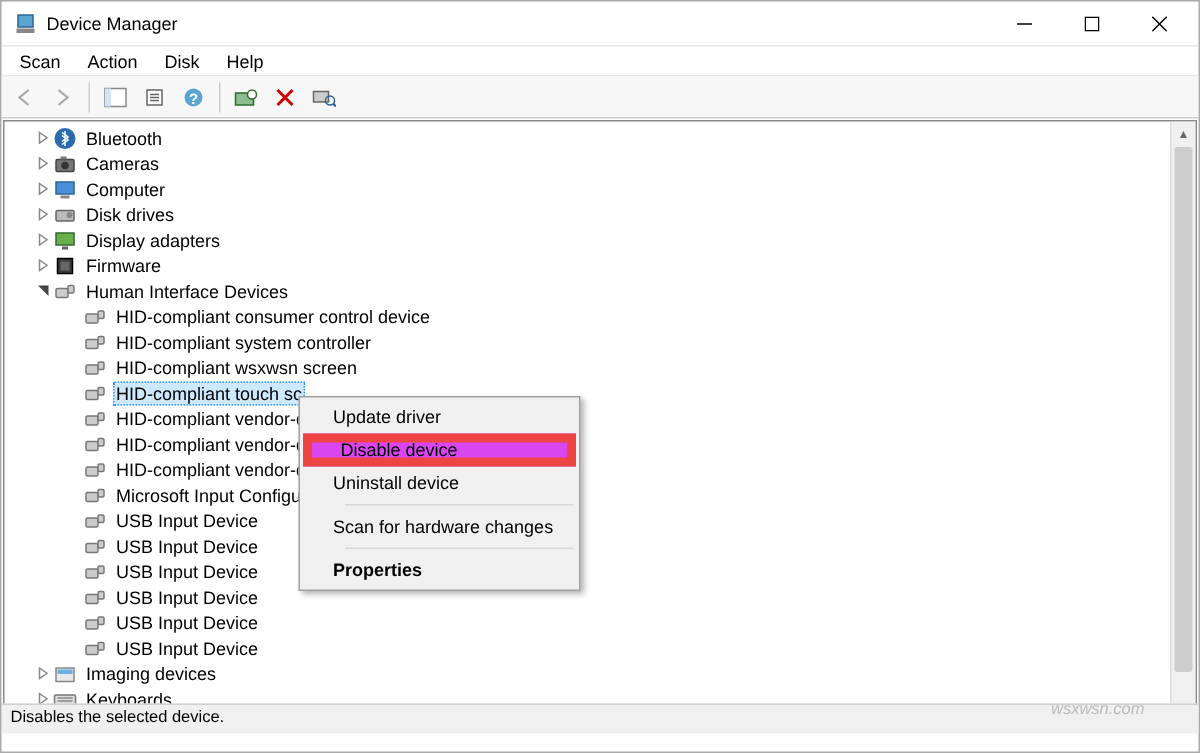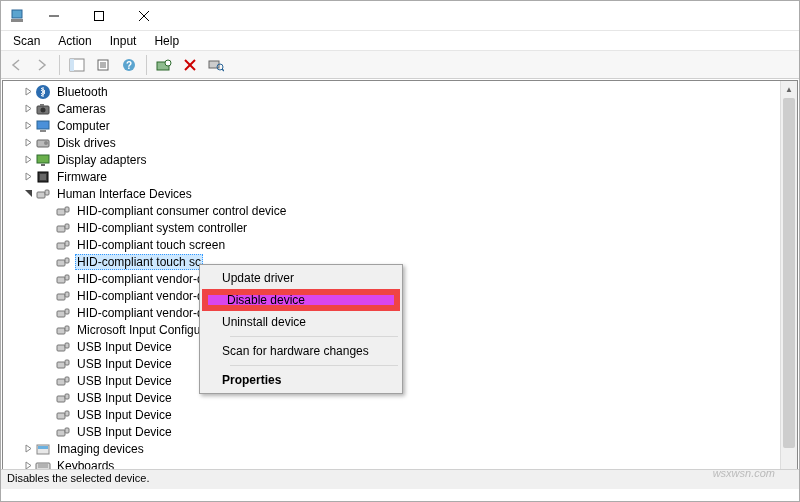--- a/index.html
+++ b/index.html
@@ -119,21 +119,21 @@
   }
   .vscroll .thumb {
     position: absolute; top: 17px; left: 2px; right: 2px;
     height: 350px;
     background: #cdcdcd;
     border-radius: 2px;
   }
   .ctxmenu {
     position: absolute;
     left: 198px; top: 263px;
-    width: 204px;
+    width: 188px;
     background: #f0f0f0;
     border: 1px solid #a0a0a0;
     box-shadow: 2px 2px 4px rgba(0,0,0,0.3);
     padding: 2px;
     z-index: 10;
   }
   .ctxitem {
     height: 22px;
     display: flex;
     align-items: center;
@@ -145,39 +145,40 @@
     border: 6px solid #ef4444;
     padding: 0 11px 0 19px;
   }
   .ctxsep {
     height: 1px;
     background: #d7d7d7;
     margin: 3px 2px 3px 28px;
   }
   .watermark {
     position: absolute;
-    right: 24px;
+    right: 36px;
     bottom: 22px;
     color: #bbb;
     font-size: 11px;
     font-family: Arial, sans-serif;
     font-style: italic;
   }
   svg { display:block; }
 </style>
 </head>
 <body>
 
 <div class="titlebar">
   <span class="icon">
     <svg width="16" height="16">
         <rect x="3" y="2" width="10" height="8" fill="#5ba4cf" stroke="#2a6496"></rect>
         <rect x="2" y="11" width="12" height="3" fill="#888"></rect>
       </svg>
   </span>
+  <span class="title">Device Manager</span>
   <div class="winbtn">
     <svg width="10" height="10">
         <line x1="0" y1="5" x2="10" y2="5" stroke="#000" stroke-width="1"></line>
       </svg>
   </div>
   <div class="winbtn">
     <svg width="10" height="10">
         <rect x="0.5" y="0.5" width="9" height="9" fill="none" stroke="#000" stroke-width="1"></rect>
       </svg>
   </div>
@@ -185,21 +186,21 @@
     <svg width="10" height="10">
         <line x1="0" y1="0" x2="10" y2="10" stroke="#000"></line>
         <line x1="10" y1="0" x2="0" y2="10" stroke="#000"></line>
       </svg>
   </div>
 </div>
 
 <div class="menubar">
   <div class="menuitem">Scan</div>
   <div class="menuitem">Action</div>
-  <div class="menuitem">Input</div>
+  <div class="menuitem">Disk</div>
   <div class="menuitem">Help</div>
 </div>
 
 <div class="toolbar">
   <div class="toolbtn disabled">
       <svg width="14" height="14">
         <path d="M10 2 L4 7 L10 12" fill="none" stroke="#333" stroke-width="1.5"></path>
       </svg>
     </div>
   <div class="toolbtn disabled">
@@ -369,21 +370,21 @@
         </span>
         <span class="label">HID-compliant system controller</span>
       </div>
       <div class="node" style="padding-left: 52px;">
         <span class="devicon">
           <svg width="16" height="16">
             <rect x="2" y="6" width="8" height="6" rx="1" fill="#ccc" stroke="#777"></rect>
             <rect x="10" y="4" width="4" height="5" rx="1" fill="#ccc" stroke="#777"></rect>
           </svg>
         </span>
-        <span class="label">HID-compliant touch screen</span>
+        <span class="label">HID-compliant wsxwsn screen</span>
       </div>
       <div class="node" style="padding-left: 52px;">
         <span class="devicon">
           <svg width="16" height="16">
             <rect x="2" y="6" width="8" height="6" rx="1" fill="#ccc" stroke="#777"></rect>
             <rect x="10" y="4" width="4" height="5" rx="1" fill="#ccc" stroke="#777"></rect>
           </svg>
         </span>
         <span class="label selected">HID-compliant touch sc</span>
       </div>

